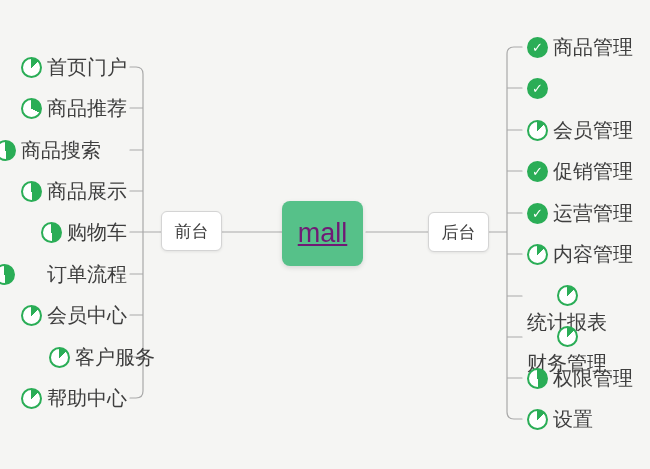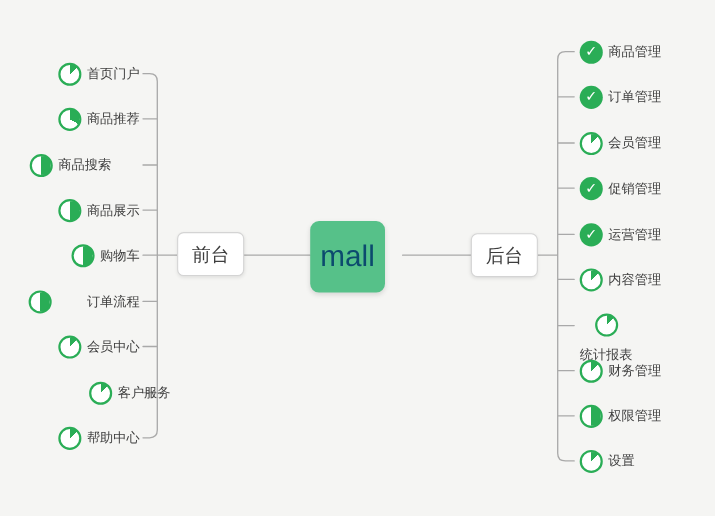--- a/index.html
+++ b/index.html
@@ -33,47 +33,48 @@
   .node {
     position: absolute;
     display: flex;
     align-items: center;
     justify-content: center;
     box-sizing: border-box;
     cursor: default;
   }
   .node.root {
     left: 282px; top: 201px;
-    width: 68px; height: 65px;
+    width: 81px; height: 65px;
     background: var(--root-bg);
-    color: #0c4a6e;
+    color: #701a75;
     font-size: 27px;
     border-radius: 8px;
     box-shadow: 0 2px 5px rgba(0,0,0,0.12);
+    text-decoration: underline;
   }
   .node.branch {
     width: 61px; height: 40px;
     background: #ffffff;
     border: 1px solid var(--node-border);
     border-radius: 6px;
     font-size: 17px;
     color: var(--text);
     box-shadow: 0 1px 3px rgba(0,0,0,0.08);
   }
   #front-node { left: 161px; top: 211px; }
   #back-node  { left: 428px; top: 212px; }
   .item {
     position: absolute;
     display: flex;
     align-items: center;
     gap: 5px;
     height: 22px;
   }
   .item .label {
-    font-size: 12px;
+    font-size: 20px;
     color: var(--text);
     white-space: nowrap;
     line-height: 22px;
     text-align: right;
   }
   .icon-pie {
     width: 17px; height: 17px;
     border: 2px solid var(--green);
     border-radius: 50%;
     background: #ffffff;
@@ -144,21 +145,20 @@
         <span class="label">帮助中心</span>
       </div>
     </div>
   <div id="back-items">
       <div class="item" style="top: 36px; left: 527px;">
         <span class="icon-check">✓</span>
         <span class="label">商品管理</span>
       </div>
       <div class="item" style="top: 77px; left: 527px;">
         <span class="icon-check">✓</span>
-        <span class="label">订单管理</span>
       </div>
       <div class="item" style="top: 119px; left: 527px;">
         <span class="icon-pie" style="background: conic-gradient(var(--green) 0 12.5%, #ffffff 12.5% 100%);"></span>
         <span class="label">会员管理</span>
       </div>
       <div class="item" style="top: 160px; left: 527px;">
         <span class="icon-check">✓</span>
         <span class="label">促销管理</span>
       </div>
       <div class="item" style="top: 202px; left: 527px;">
@@ -166,21 +166,21 @@
         <span class="label">运营管理</span>
       </div>
       <div class="item" style="top: 243px; left: 527px;">
         <span class="icon-pie" style="background: conic-gradient(var(--green) 0 12.5%, #ffffff 12.5% 100%);"></span>
         <span class="label">内容管理</span>
       </div>
       <div class="item" style="top: 285px; left: 527px; flex-direction: column;">
         <span class="icon-pie" style="background: conic-gradient(var(--green) 0 12.5%, #ffffff 12.5% 100%);"></span>
         <span class="label">统计报表</span>
       </div>
-      <div class="item" style="top: 326px; left: 527px;">
+      <div class="item" style="top: 326px; left: 527px; flex-direction: column;">
         <span class="icon-pie" style="background: conic-gradient(var(--green) 0 12.5%, #ffffff 12.5% 100%);"></span>
         <span class="label">财务管理</span>
       </div>
       <div class="item" style="top: 367px; left: 527px;">
         <span class="icon-pie" style="background: conic-gradient(var(--green) 0 50%, #ffffff 50% 100%);"></span>
         <span class="label">权限管理</span>
       </div>
       <div class="item" style="top: 408px; left: 527px;">
         <span class="icon-pie" style="background: conic-gradient(var(--green) 0 12.5%, #ffffff 12.5% 100%);"></span>
         <span class="label">设置</span>

